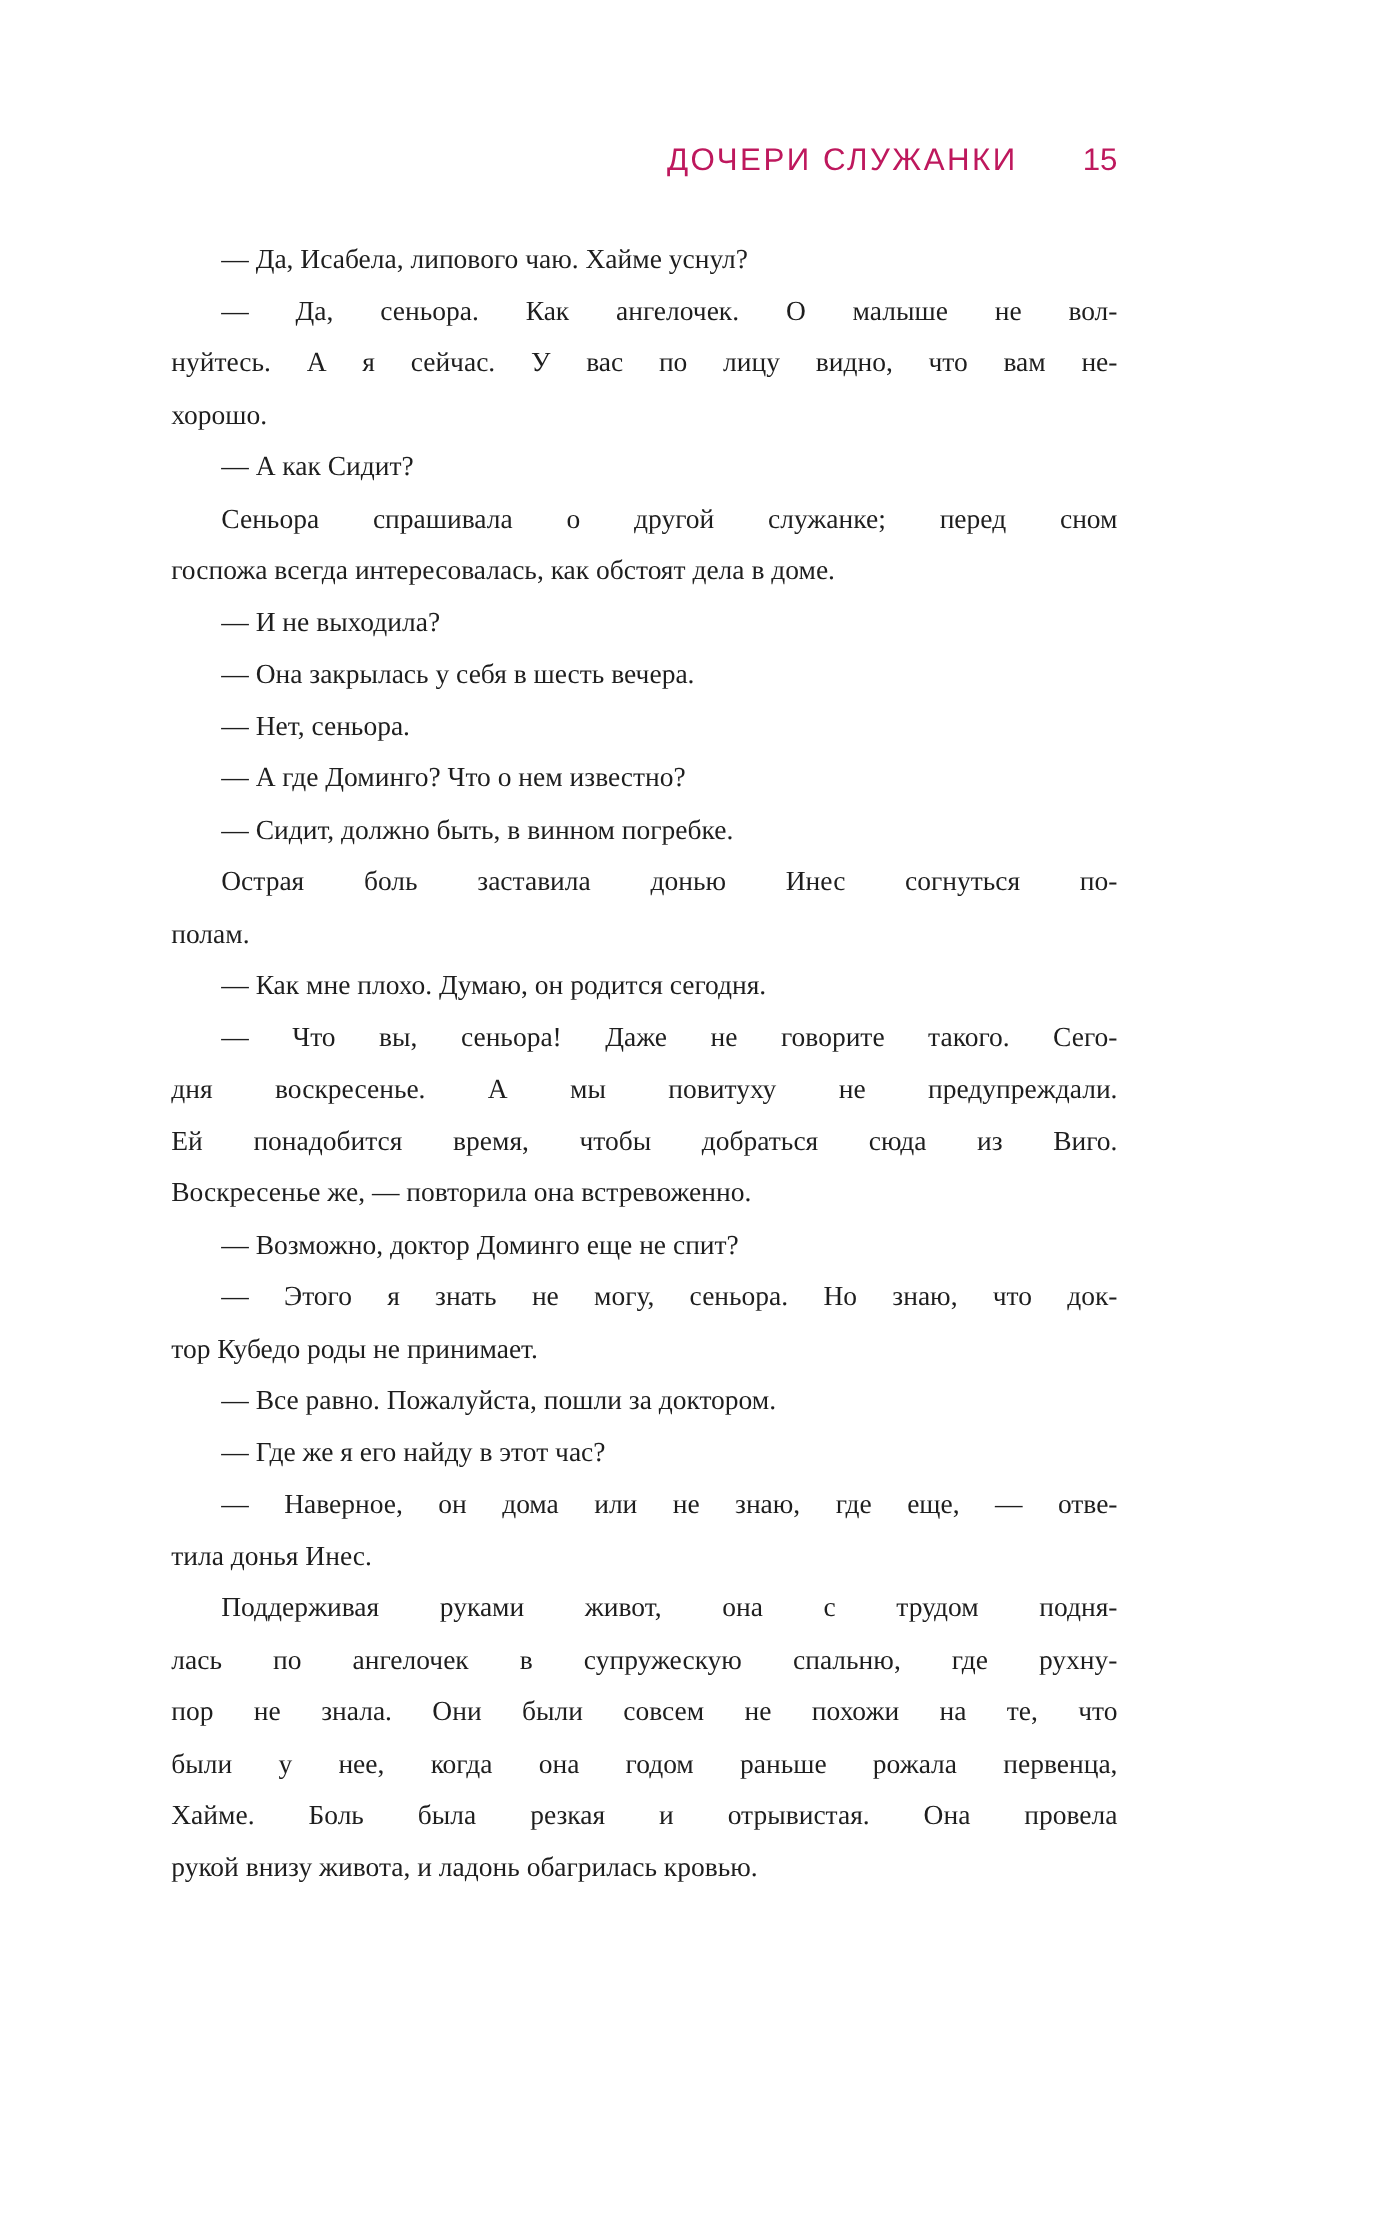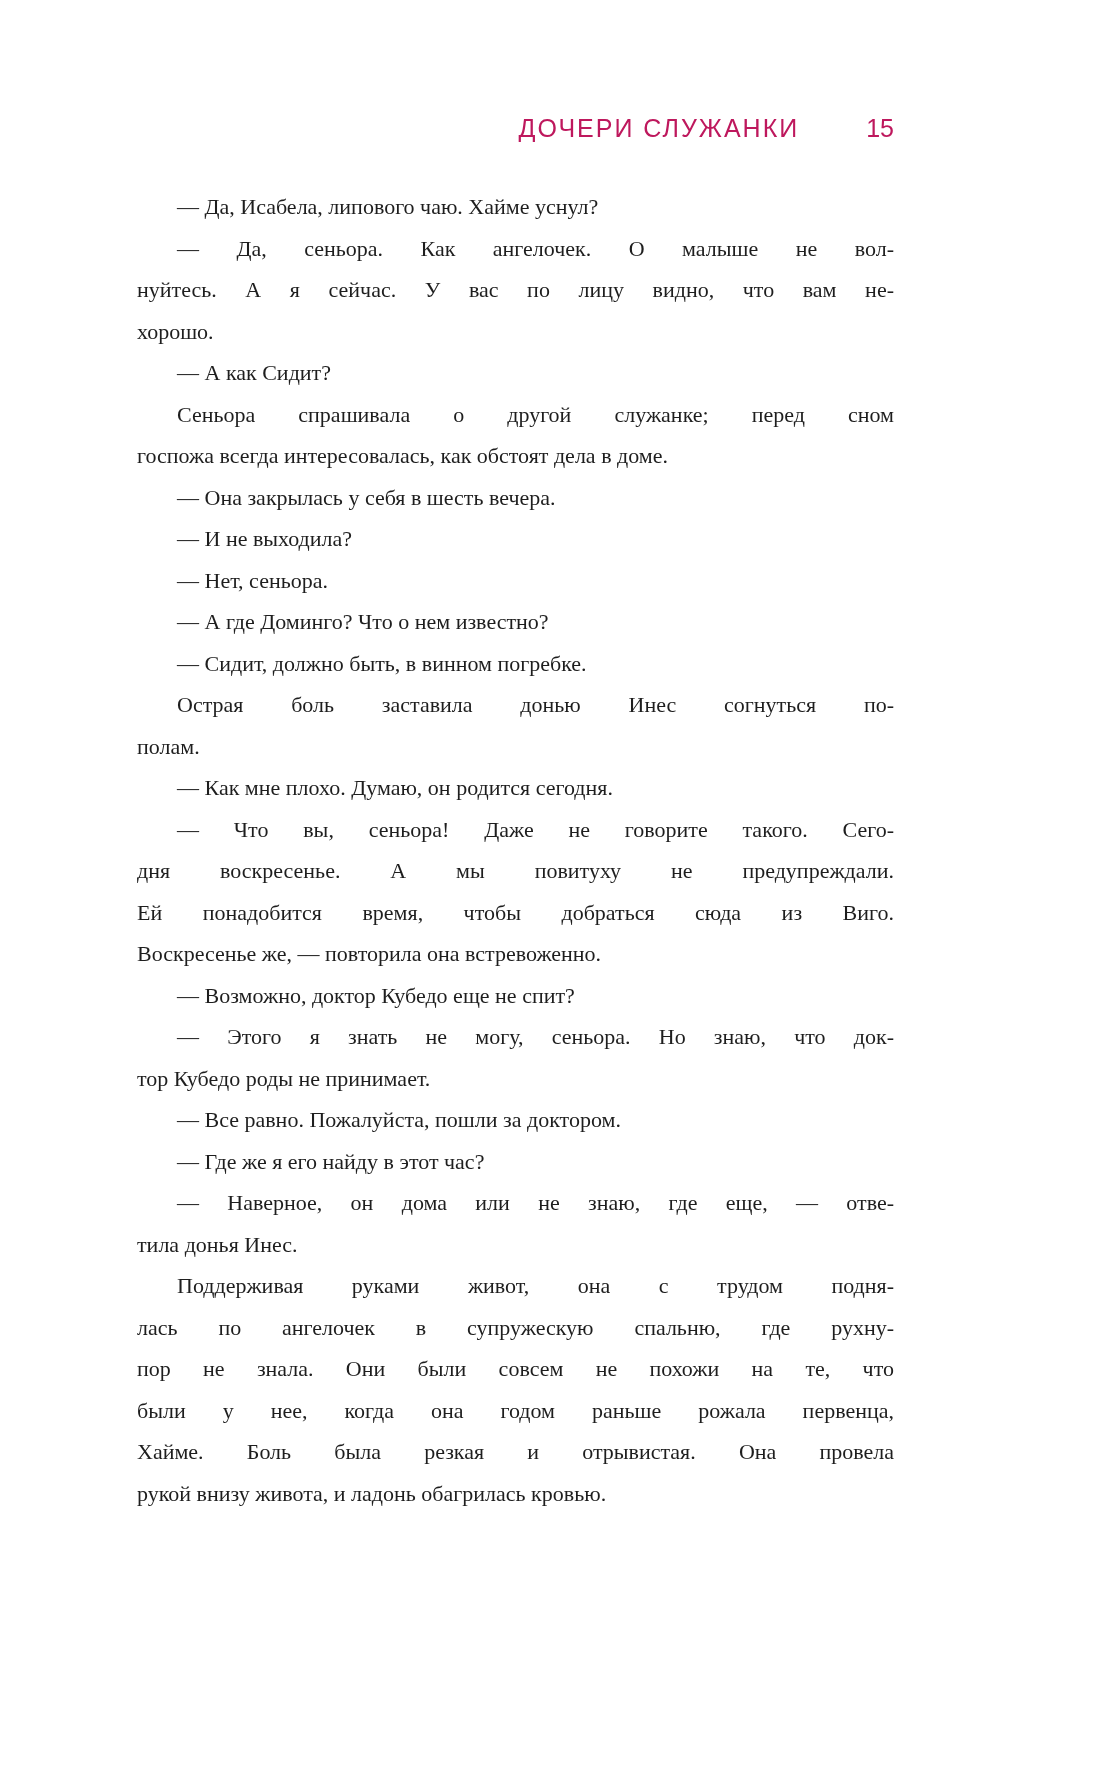--- a/index.html
+++ b/index.html
@@ -27,21 +27,21 @@
     font-family: "Liberation Sans", sans-serif;
     font-size: 25px;
     line-height: 32px;
     color: #be185d;
   }
   .running-header .title {
     letter-spacing: 2px;
     white-space: nowrap;
   }
   .running-header .pagenum {
-    margin-left: 67px;
+    margin-left: 52px;
     letter-spacing: 0;
     text-align: right;
   }
   .text-block {
     position: absolute;
     left: 137px;
     top: 186px;
     width: 757px;
     font-size: 22px;
     line-height: 41.5px;
@@ -69,33 +69,33 @@
   </div>
 
   <div class="text-block">
       <div class="line indent">— Да, Исабела, липового чаю. Хайме уснул?</div>
       <div class="line indent just">— Да, сеньора. Как ангелочек. О малыше не вол-</div>
       <div class="line just">нуйтесь. А я сейчас. У вас по лицу видно, что вам не-</div>
       <div class="line">хорошо.</div>
       <div class="line indent">— А как Сидит?</div>
       <div class="line indent just">Сеньора спрашивала о другой служанке; перед сном</div>
       <div class="line">госпожа всегда интересовалась, как обстоят дела в доме.</div>
+      <div class="line indent">— И не выходила?</div>
       <div class="line indent">— Она закрылась у себя в шесть вечера.</div>
-      <div class="line indent">— И не выходила?</div>
       <div class="line indent">— Нет, сеньора.</div>
       <div class="line indent">— А где Доминго? Что о нем известно?</div>
       <div class="line indent">— Сидит, должно быть, в винном погребке.</div>
       <div class="line indent just">Острая боль заставила донью Инес согнуться по-</div>
       <div class="line">полам.</div>
       <div class="line indent">— Как мне плохо. Думаю, он родится сегодня.</div>
       <div class="line indent just">— Что вы, сеньора! Даже не говорите такого. Сего-</div>
       <div class="line just">дня воскресенье. А мы повитуху не предупреждали.</div>
       <div class="line just">Ей понадобится время, чтобы добраться сюда из Виго.</div>
       <div class="line">Воскресенье же, — повторила она встревоженно.</div>
-      <div class="line indent">— Возможно, доктор Кубедо еще не спит?</div>
+      <div class="line indent">— Возможно, доктор Доминго еще не спит?</div>
       <div class="line indent just">— Этого я знать не могу, сеньора. Но знаю, что док-</div>
       <div class="line">тор Кубедо роды не принимает.</div>
       <div class="line indent">— Все равно. Пожалуйста, пошли за доктором.</div>
       <div class="line indent">— Где же я его найду в этот час?</div>
       <div class="line indent just">— Наверное, он дома или не знаю, где еще, — отве-</div>
       <div class="line">тила донья Инес.</div>
       <div class="line indent just">Поддерживая руками живот, она с трудом подня-</div>
       <div class="line just">лась по ангелочек в супружескую спальню, где рухну-</div>
       <div class="line just">пор не знала. Они были совсем не похожи на те, что</div>
       <div class="line just">были у нее, когда она годом раньше рожала первенца,</div>

